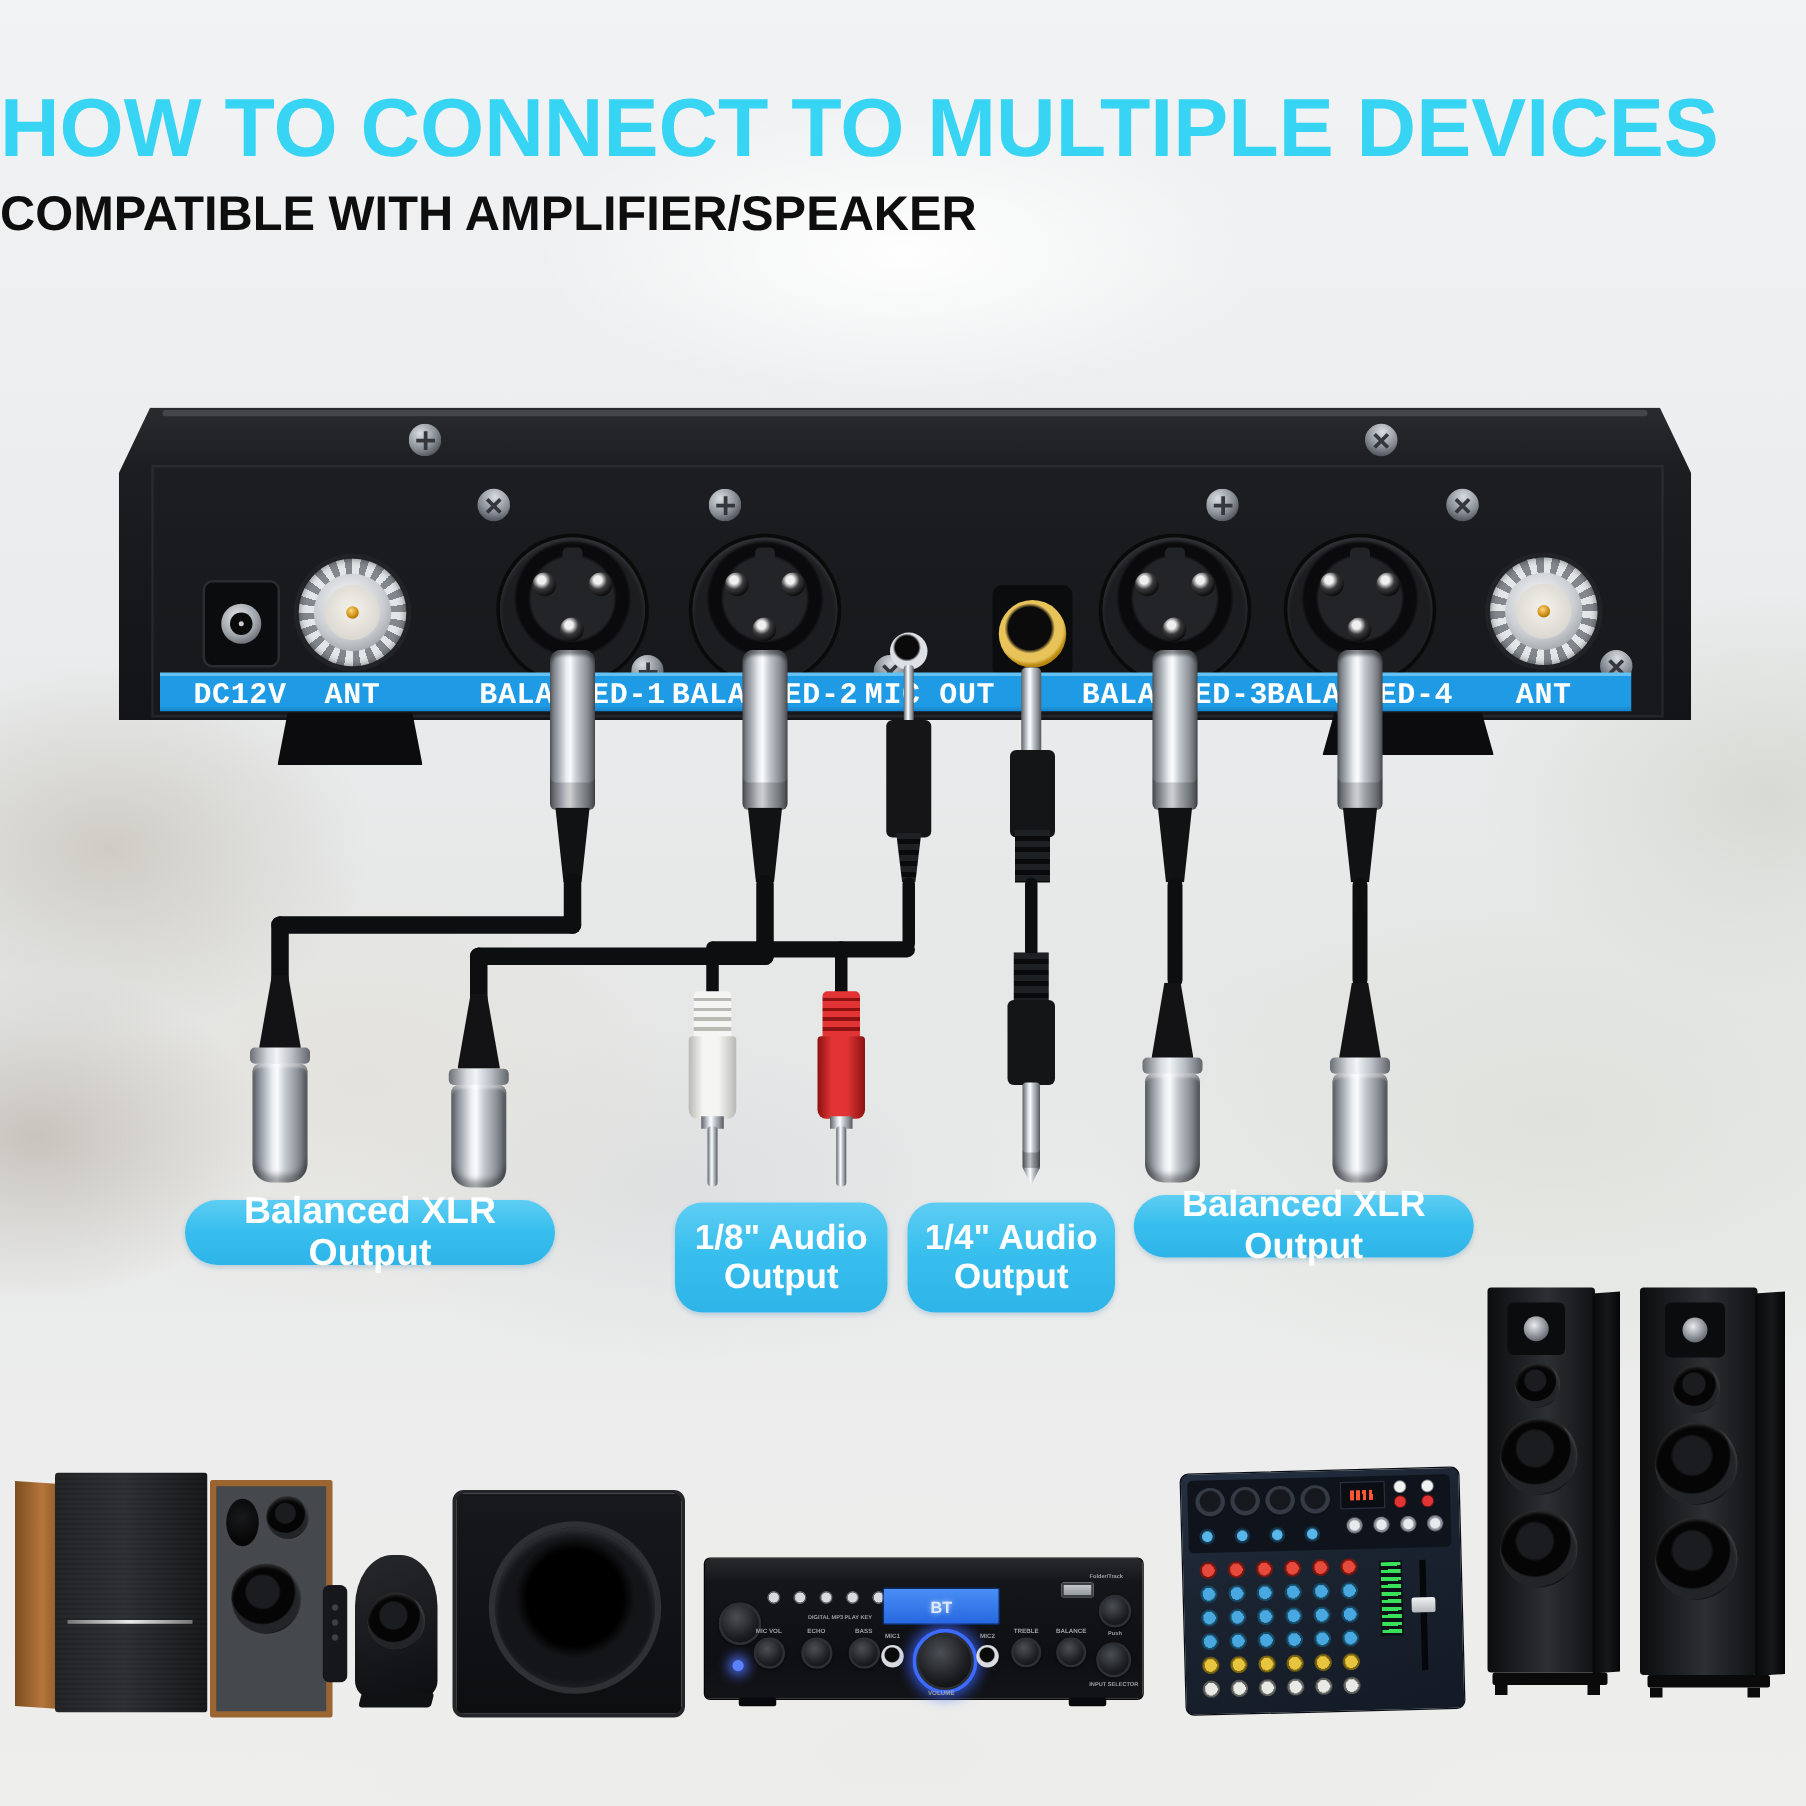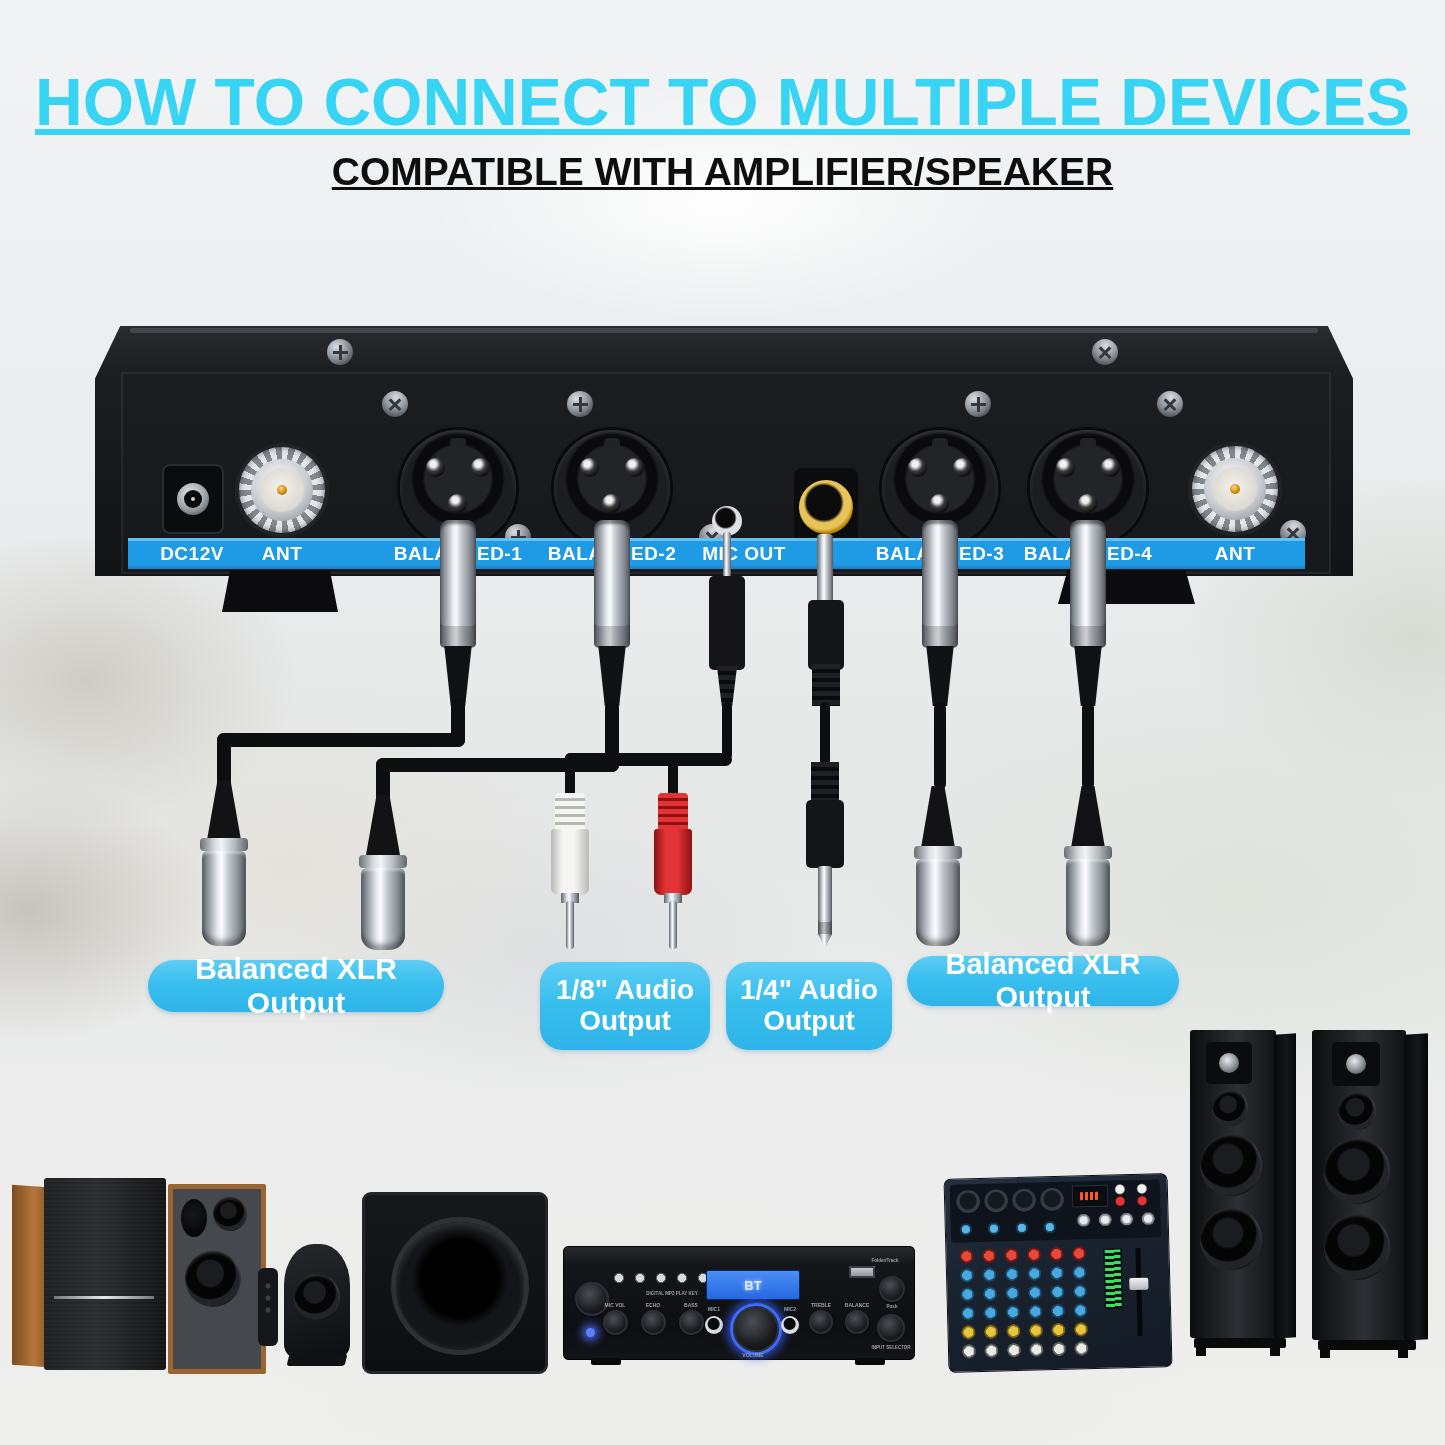--- a/index.html
+++ b/index.html
@@ -10,38 +10,38 @@
       radial-gradient(ellipse 300px 210px at 6% 47%, rgba(186,180,166,.55), transparent 70%),
       radial-gradient(ellipse 260px 190px at 2% 63%, rgba(168,160,148,.5), transparent 70%),
       radial-gradient(ellipse 330px 230px at 98% 44%, rgba(198,204,188,.5), transparent 70%),
       radial-gradient(ellipse 520px 300px at 86% 62%, rgba(213,218,203,.45), transparent 72%),
       radial-gradient(ellipse 430px 260px at 20% 60%, rgba(224,219,208,.5), transparent 72%),
       radial-gradient(ellipse 380px 200px at 38% 66%, rgba(205,208,212,.4), transparent 70%),
       radial-gradient(ellipse 600px 260px at 50% 97%, rgba(236,236,234,.9), transparent 80%),
       linear-gradient(180deg,#f2f3f4 0%,#ebedee 28%,#e6e8e8 55%,#ecedec 80%,#eeeeec 100%);
   }
   .abs{position:absolute;}
-  .ctr{text-align:center;left:0;width:100%;text-decoration:underline;}
+  .ctr{text-align:left;left:0;width:100%;}
 
   
   .title{font-weight:800;font-size:66px;letter-spacing:0;}
   .subtitle{font-weight:800;font-size:39px;color:#0e0e0e;}
   .devheading{font-weight:800;font-size:40px;color:#0e0e0e;}
 
   
   .receiver{left:95px;top:326px;width:1258px;height:250px;
     background:linear-gradient(180deg,#2a2b2f 0%,#1d1e22 18%,#17181b 55%,#131417 100%);
     clip-path:polygon(2% 0,98% 0,100% 21%,100% 100%,0 100%,0 21%);}
   .rcv-face{left:121px;top:372px;width:1206px;height:198px;border:2px solid rgba(130,135,145,.13);
     background:rgba(30,31,35,.35);}
   .rcv-topline{left:130px;top:328px;width:1188px;height:5px;background:rgba(90,93,100,.55);border-radius:3px;}
   .strip{left:128px;top:538px;width:1177px;height:31px;
     background:linear-gradient(180deg,#63c2f2 0 3px,#1f9ae4 3px 85%,#1583cb 100%);}
   .portlabel{position:absolute;top:5px;transform:translateX(-50%);color:#fff;font-weight:700;
-    font-size:19px;letter-spacing:.5px;white-space:nowrap;}
+    font-size:24px;letter-spacing:.5px;white-space:nowrap;font-family:Liberation Mono, monospace;}
   .foot{background:#0c0c0e;}
 
   .screw{width:26px;height:26px;border-radius:50%;
     background:
       linear-gradient(#34373c,#34373c) center/15px 3px no-repeat,
       linear-gradient(#34373c,#34373c) center/3px 15px no-repeat,
       radial-gradient(circle at 35% 30%, #d9dee3, #868c93 52%, #43474d 85%);}
   .screw.r45{transform:rotate(45deg);}
 
   .xlr{width:116px;height:116px;border-radius:50%;

